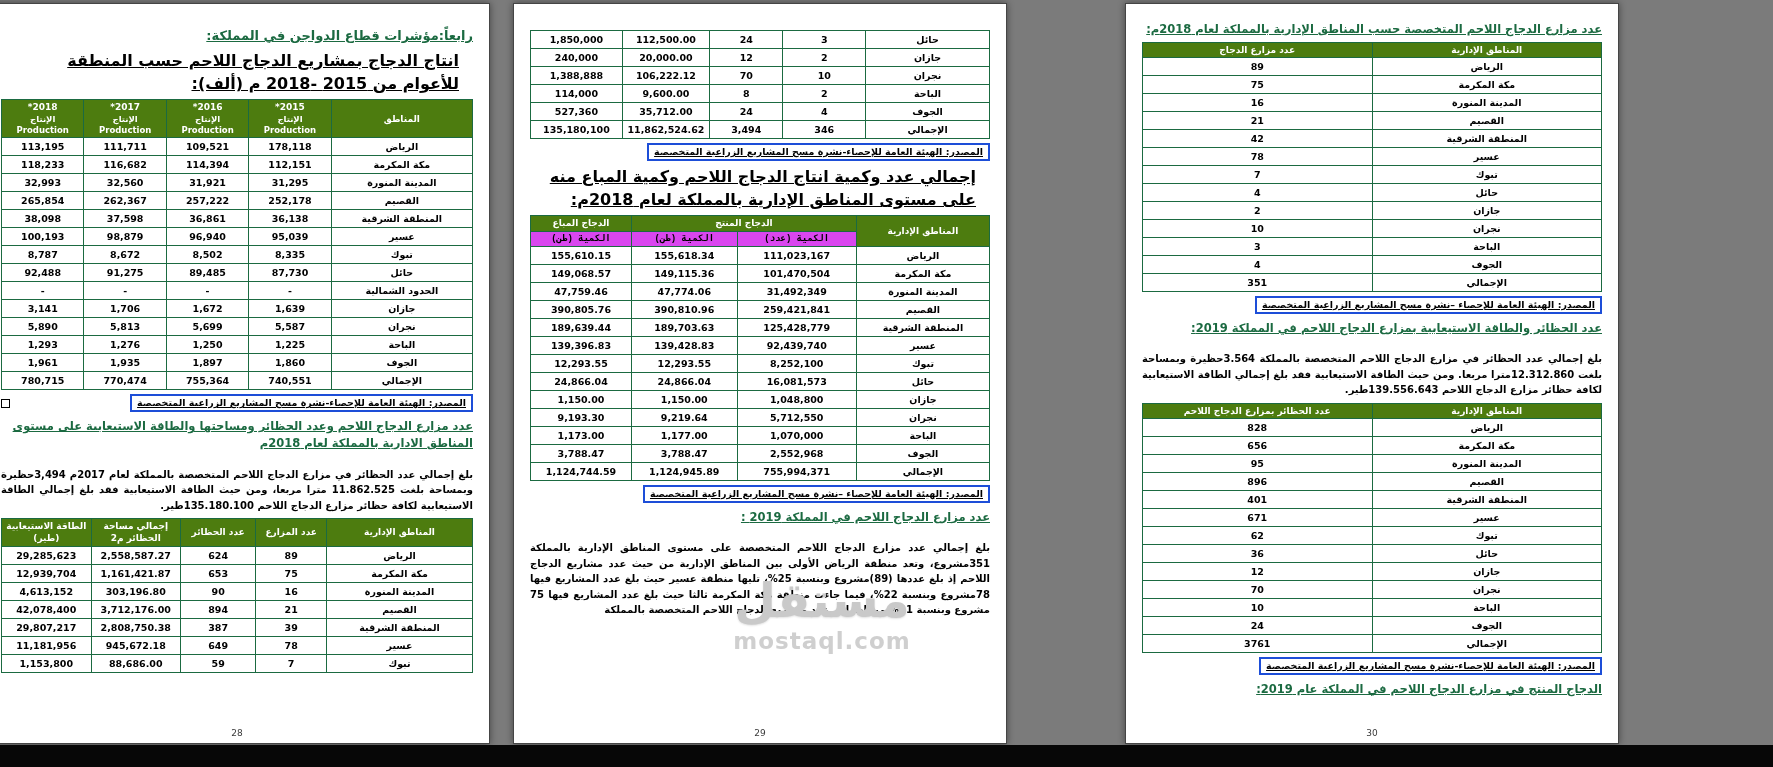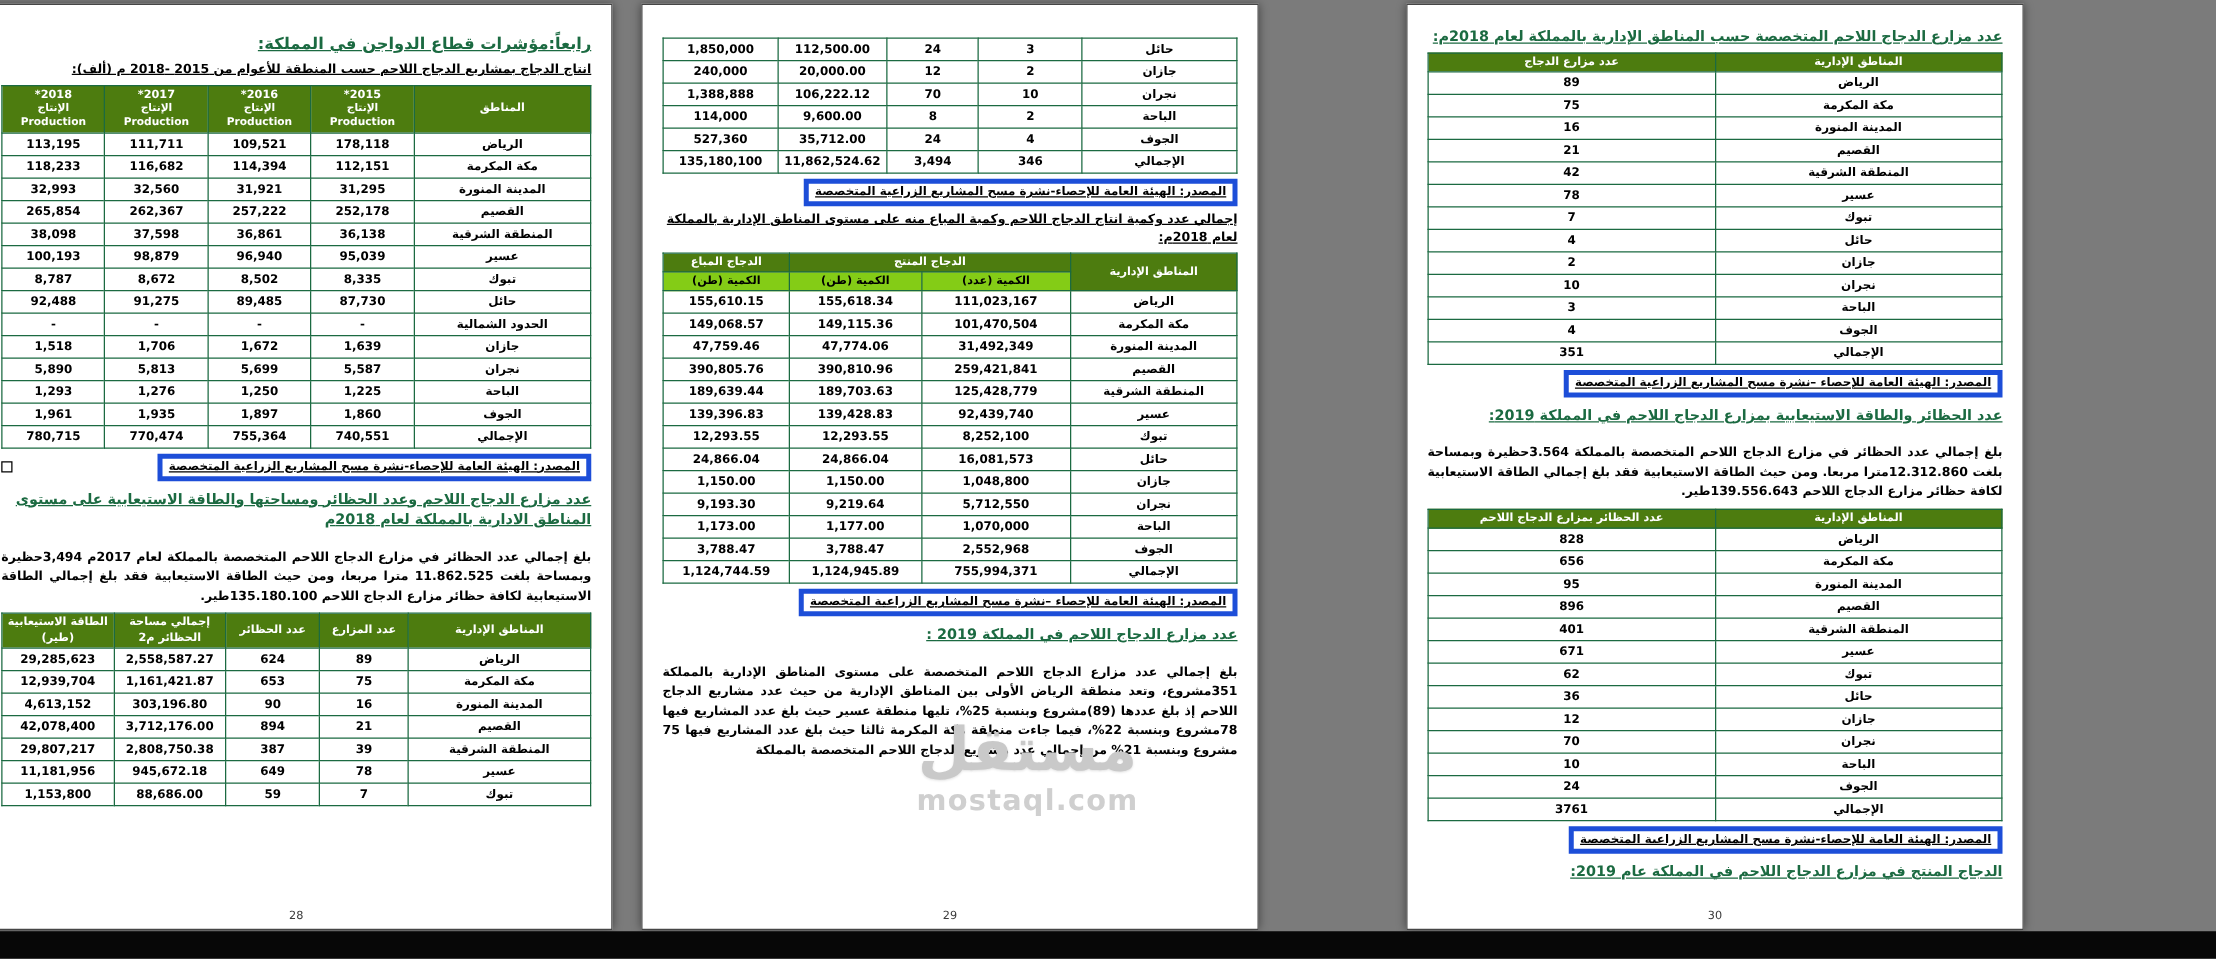--- a/index.html
+++ b/index.html
@@ -10,34 +10,34 @@
   .page { position:absolute; top:3px; height:741px; width:494px; background:#ffffff;
           direction:rtl; border:1px solid #454545; box-shadow:0 0 7px rgba(0,0,0,.45);
           padding:24px 16px 0; }
   .page-28 { left:-16px; width:506px; }
   .page-29 { left:513px; }
   .page-30 { left:1125px; padding-top:17px; }
   .bottom-bar { position:absolute; left:0; top:745px; width:1773px; height:22px; background:#070707; }
 
   .sect-title { color:#1b6a41; font-size:13px; font-weight:bold; text-decoration:underline; margin-bottom:6px; }
   .green-title { color:#1b6a41; font-size:11.5px; font-weight:bold; text-decoration:underline; margin:6px 0 4px; line-height:1.45; }
-  .caption { color:#000; font-size:10px; font-weight:bold; text-decoration:underline; margin:2px 0 4px; line-height:1.45; }
+  .caption { color:#000; font-size:16px; font-weight:bold; text-decoration:underline; margin:2px 14px 4px; line-height:1.45; }
   .para { color:#000; font-size:10px; font-weight:bold; text-align:justify; line-height:1.55; margin:15px 0 5px; }
   .source-row { display:flex; justify-content:space-between; align-items:center; margin:4px 0; }
   .source { font-size:9.5px; font-weight:bold; color:#000; text-decoration:underline;
-            border:4px solid #1d4ed8; padding:1px 5px 2px; display:inline-block;margin-left:32px; }
+            border:2px solid #1d4ed8; padding:1px 5px 2px; display:inline-block;margin-left:32px; }
   .sq { width:9px; height:9px; border:1px solid #000; display:inline-block; flex:0 0 auto; }
   .page-num { position:absolute; bottom:5px; left:0; width:100%; text-align:center; font-size:9px; color:#3a3a3a; }
 
   table.gt { border-collapse:collapse; width:100%; direction:rtl; margin:2px 0; }
   .gt th, .gt td { border:1px solid #1b6a41; text-align:center; vertical-align:middle;
                    font-weight:bold; padding:1px 2px; }
   .gt th { background:#4d7c0f; color:#fff; font-size:9px; line-height:1.35; }
   .gt td { color:#000; font-size:9.5px; height:18px; }
-  .gt tr.subhead th { background:#84cc16; color:#000; }
+  .gt tr.subhead th { background:#d946ef; color:#000;font-family:Liberation Mono, monospace; }
   .gt .prod { font-size:8.5px; display:block; }
 
   .watermark { position:absolute; left:672px; top:573px; width:300px; text-align:center;
                color:#c9c9c9; pointer-events:none; }
   .watermark .brand { font-size:48px; font-weight:bold; line-height:1.15; text-shadow:0 1px 2px rgba(0,0,0,.12); }
   .watermark .domain { font-size:23px; font-weight:bold; letter-spacing:1px; color:#cfcfcf; direction:ltr; }
 </style>
 </head>
 <body>
 
@@ -126,21 +126,21 @@
             <td>-</td>
             <td>-</td>
             <td>-</td>
             <td>-</td>
           </tr>
           <tr>
             <td>جازان</td>
             <td>1,639</td>
             <td>1,672</td>
             <td>1,706</td>
-            <td>1,518</td>
+            <td>3,141</td>
           </tr>
           <tr>
             <td>نجران</td>
             <td>5,587</td>
             <td>5,699</td>
             <td>5,813</td>
             <td>5,890</td>
           </tr>
           <tr>
             <td>الباحة</td>

